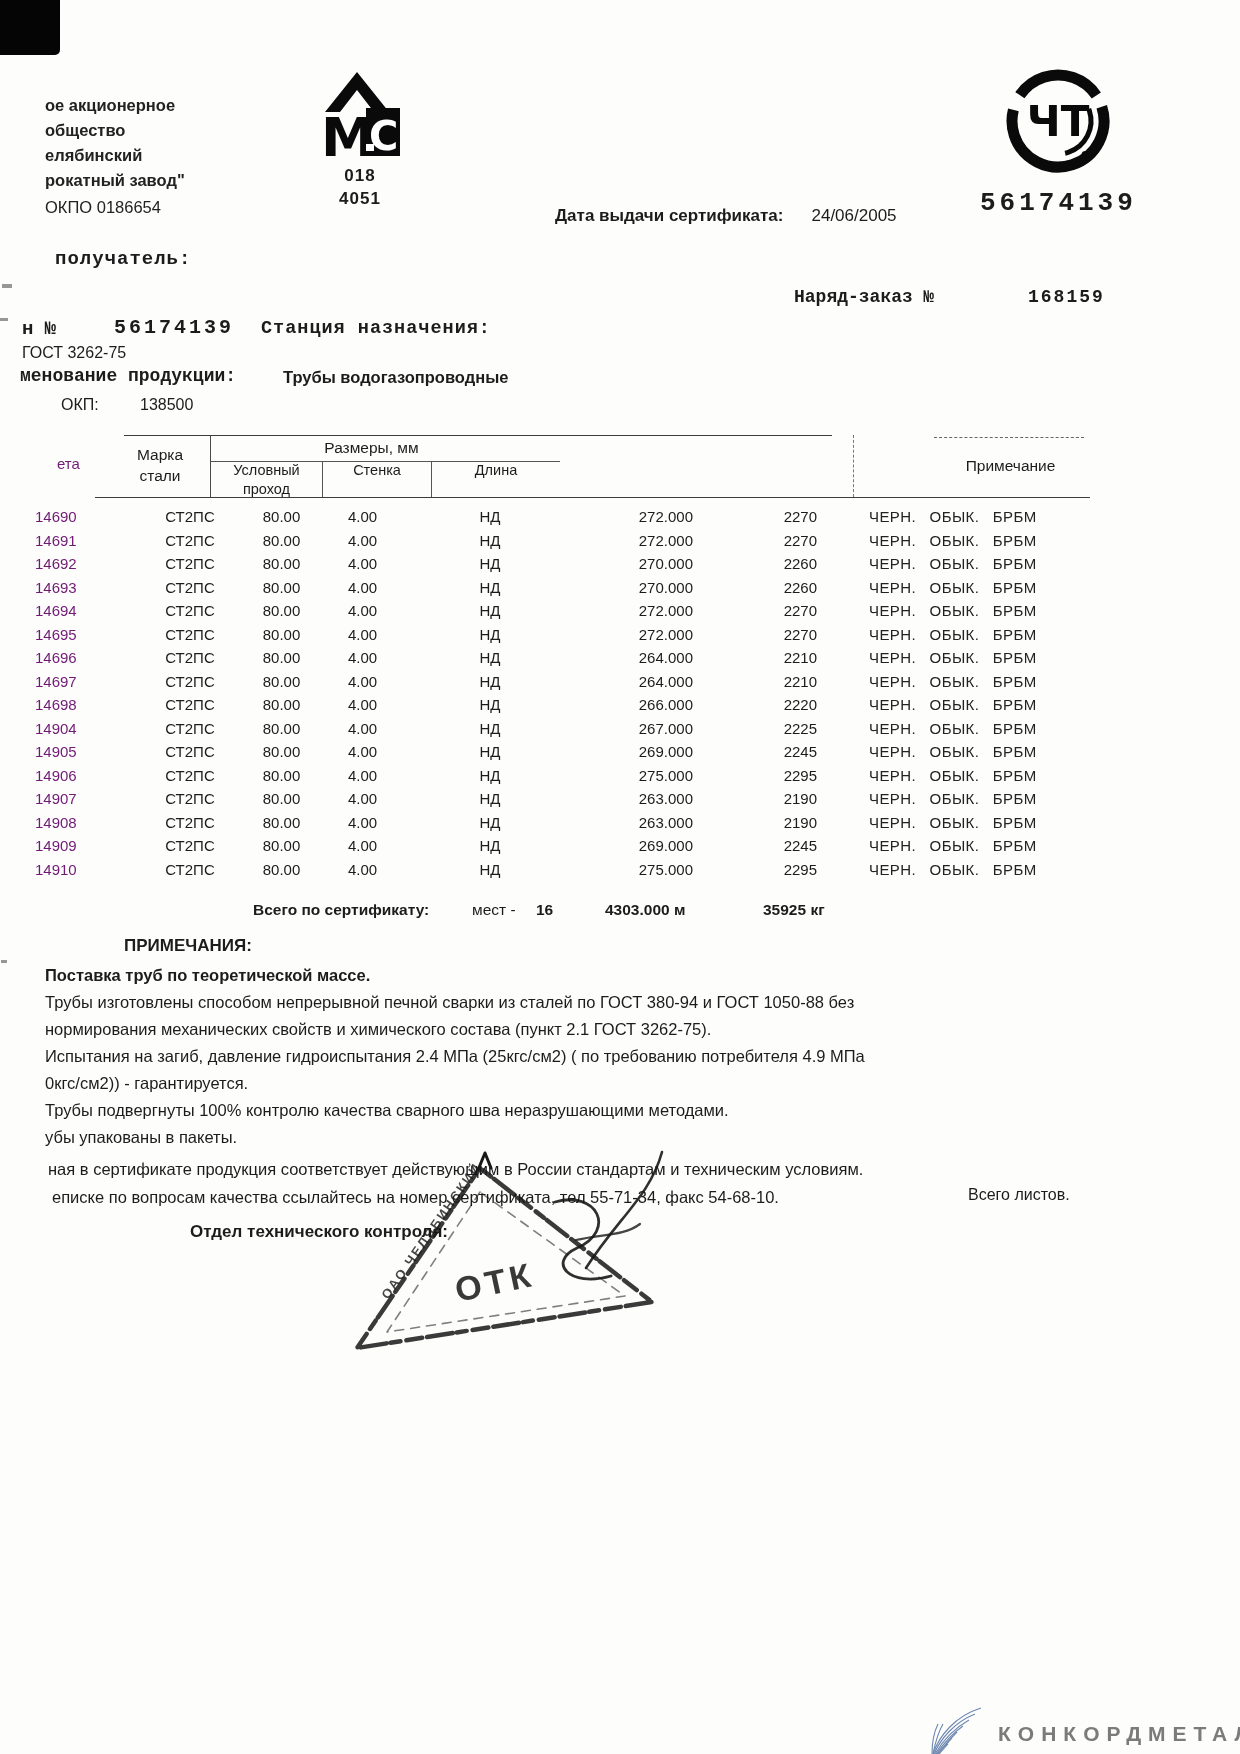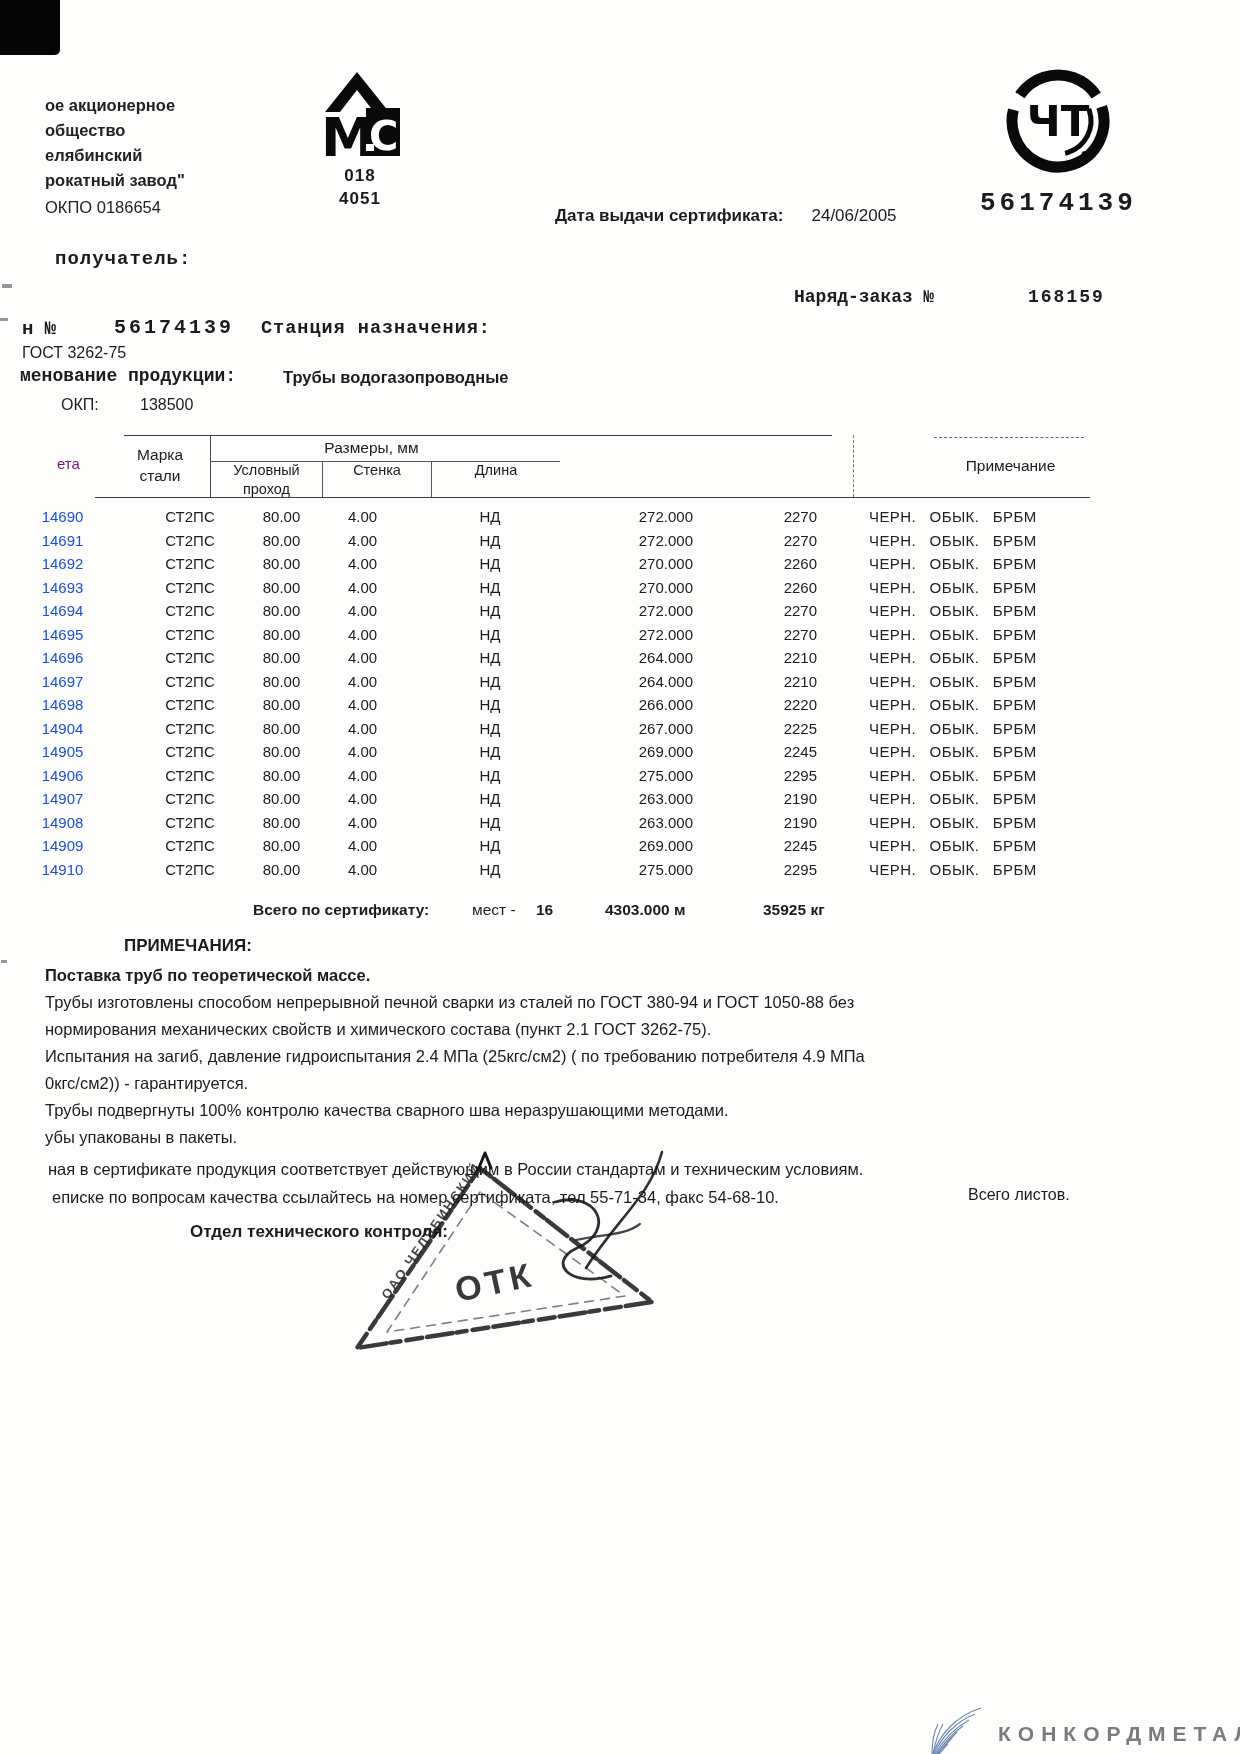--- a/index.html
+++ b/index.html
@@ -50,21 +50,21 @@
   .sub>div{display:flex;flex-direction:column;align-items:center;justify-content:space-between;box-sizing:border-box;line-height:16px;font-size:14.5px;}
   .s-bore{width:111px;}
   .s-wall{width:109px;border-left:1.2px solid #555;}
   .s-len{width:129px;border-left:1.2px solid #555;}
   .s-m{width:141px;}
   .s-kg{width:132px;border-left:1.2px solid #555;font-size:13.5px;}
   .h-note{position:absolute;left:797px;top:0;width:313px;height:62px;border-left:1.4px dashed #777;display:flex;align-items:center;justify-content:center;font-size:15.5px;margin-left:21px;}
   .tbody{padding-top:8px;}
   .trow{display:flex;height:23.5px;align-items:center;}
   .cell{box-sizing:border-box;}
-  .c1{width:55px;text-align:center;color:#1d4ed8;}
+  .c1{width:55px;text-align:left;color:#701a75;}
   .c2{width:145px;text-align:center;padding-left:55px;}
   .c3{width:85px;text-align:center;padding-left:8px;}
   .c4{width:85px;text-align:center;}
   .c5{width:130px;text-align:center;padding-left:40px;}
   .c6{width:160px;text-align:right;padding-right:2px;}
   .c7{width:125px;text-align:right;padding-right:3px;}
   .c8{width:325px;text-align:left;padding-left:49px;word-spacing:9px;letter-spacing:.4px;color:#222;}
   .totals{position:relative;height:24px;margin-top:20px;font-size:15.5px;}
   .totals span{position:absolute;white-space:nowrap;}
   .tt-label{left:218px;font-weight:700;}

